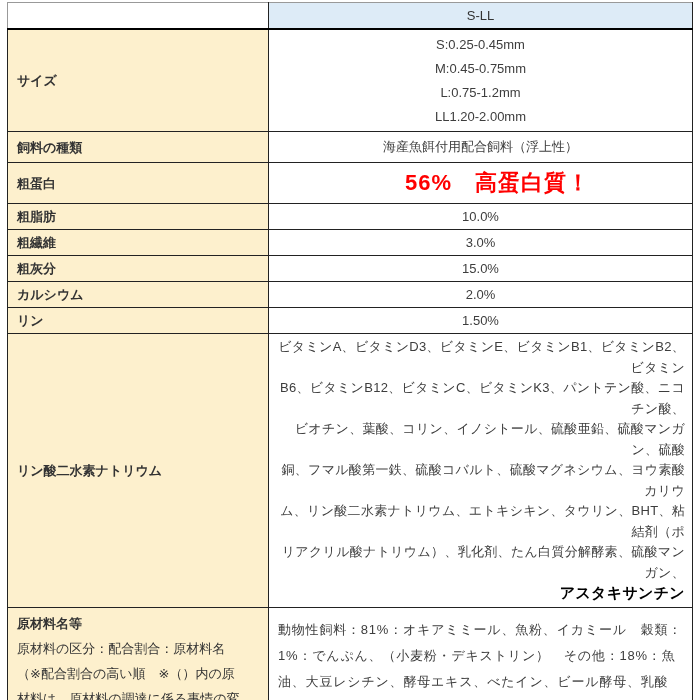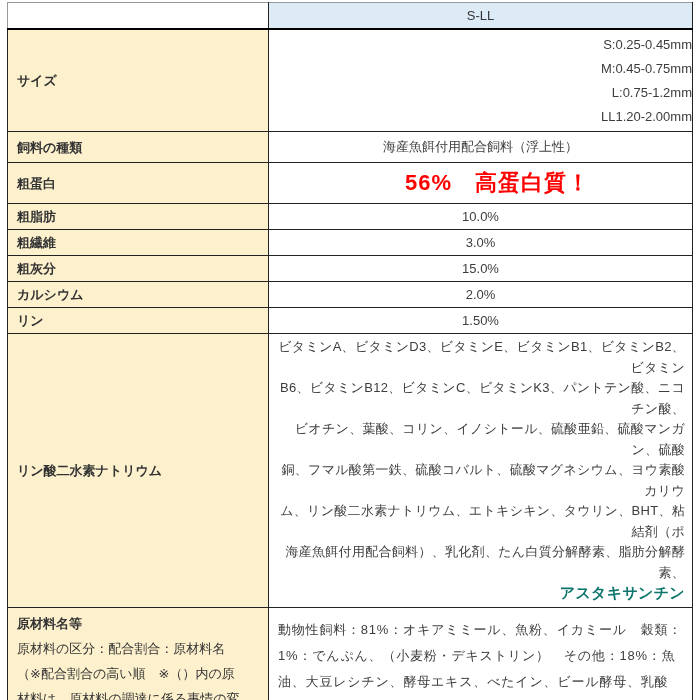--- a/index.html
+++ b/index.html
@@ -13,32 +13,32 @@
   .label-cell{background:#FDF0CD;color:#333333;font-weight:bold;font-size:13px;
               padding:2px 9px;vertical-align:middle;text-align:left;line-height:17px;}
   .value-cell{color:#3d3d3d;font-size:13px;text-align:center;vertical-align:middle;
               background:#ffffff;}
 
   .r-header td{height:21px;border-top:1px solid #999999;border-bottom:2px solid #000000;}
   .header-left{background:#ffffff;border-left:1px solid #999999;}
   .header-cell{background:#DDEBF7;color:#333333;font-size:13px;}
 
   .r-size td{height:97px;}
-  .size-value div{line-height:24px;text-align:right;}
+  .size-value div{line-height:24px;}
 
   .r-feed td{height:26px;}
   .r-protein td{height:36px;}
   .protein-value{color:#FF0000;font-weight:bold;font-size:22px;letter-spacing:1px;padding-left:34px;}
 
   .r-small td{height:21px;}
 
   .r-additives td{height:148px;}
   .additives-value{text-align:right;padding:3px 7px;}
   .additives-value div{line-height:20.5px;letter-spacing:0.3px;}
-  .additives-highlight{color:#0f766e;font-weight:bold;font-size:15px;line-height:24px;
+  .additives-highlight{color:#000000;font-weight:bold;font-size:15px;line-height:24px;
                        letter-spacing:1px;}
 
   .r-ingredients td{height:127px;}
   .ing-label{vertical-align:top;padding-top:3px;font-weight:normal;}
   .ing-label div{line-height:25px;font-size:13px;}
   .ing-label .title{font-weight:bold;}
   .ing-value{text-align:left;vertical-align:top;padding:9px 9px 0 9px;}
   .ing-value div{line-height:26px;letter-spacing:0.8px;}
 </style>
 </head>
@@ -103,21 +103,21 @@
     </tr>
 
     <tr class="r-additives">
       <td class="label-cell">リン酸二水素ナトリウム</td>
       <td class="value-cell additives-value">
         <div>ビタミンA、ビタミンD3、ビタミンE、ビタミンB1、ビタミンB2、ビタミン</div>
         <div>B6、ビタミンB12、ビタミンC、ビタミンK3、パントテン酸、ニコチン酸、</div>
         <div>ビオチン、葉酸、コリン、イノシトール、硫酸亜鉛、硫酸マンガン、硫酸</div>
         <div>銅、フマル酸第一鉄、硫酸コバルト、硫酸マグネシウム、ヨウ素酸カリウ</div>
         <div>ム、リン酸二水素ナトリウム、エトキシキン、タウリン、BHT、粘結剤（ポ</div>
-        <div>海産魚餌付用配合飼料）、乳化剤、たん白質分解酵素、脂肪分解酵素、</div>
+        <div>リアクリル酸ナトリウム）、乳化剤、たん白質分解酵素、硫酸マンガン、</div>
         <div class="additives-highlight">アスタキサンチン</div>
       </td>
     </tr>
 
     <tr class="r-ingredients">
       <td class="label-cell ing-label">
         <div class="title">原材料名等</div>
         <div>原材料の区分：配合割合：原材料名</div>
         <div>（※配合割合の高い順　※（）内の原</div>
         <div>材料は、原材料の調達に係る事情の変</div>

